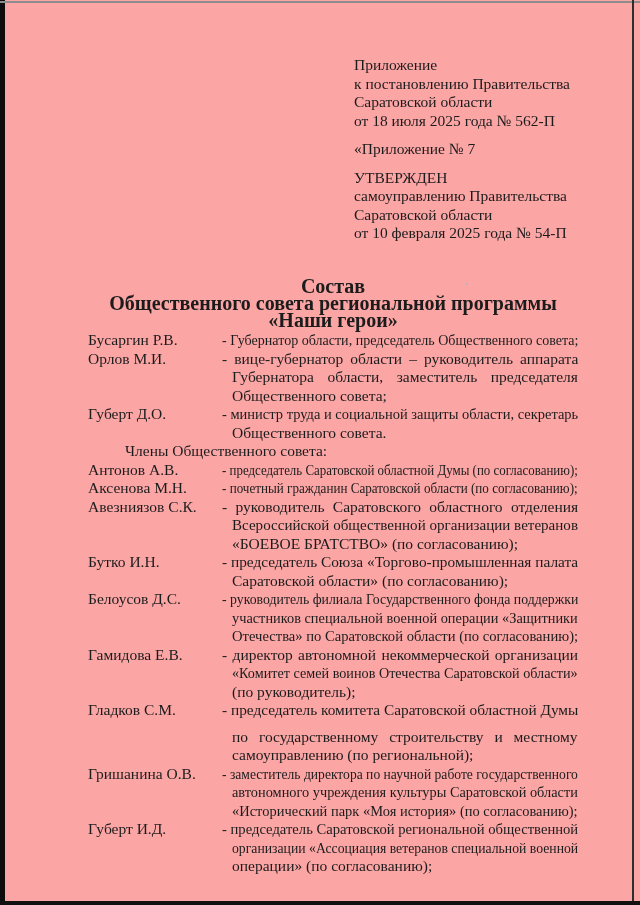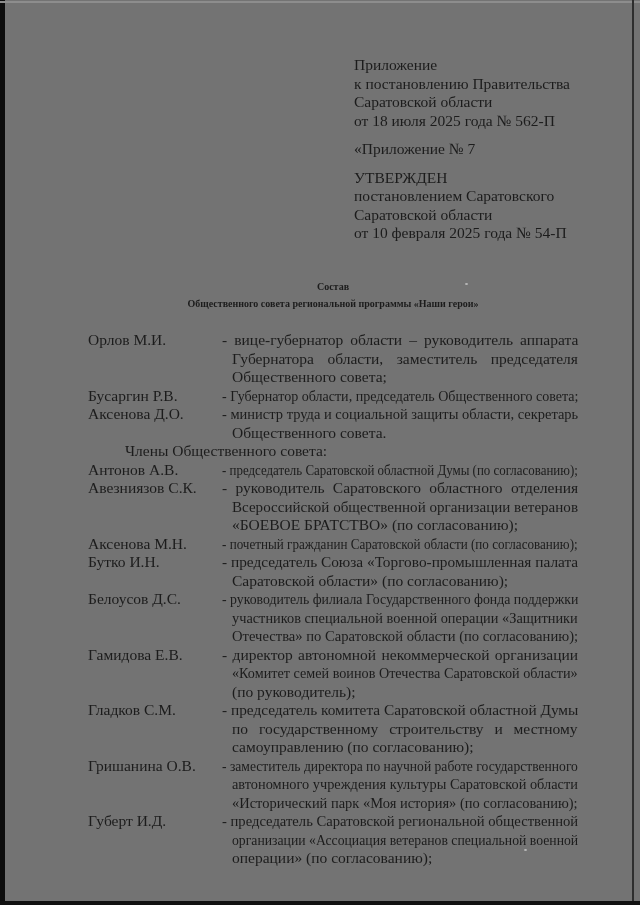--- a/index.html
+++ b/index.html
@@ -7,21 +7,21 @@
   body {
     font-family: "Liberation Serif", "DejaVu Serif", serif;
     background: #ffffff;
     color: #1c1c1c;
     overflow: hidden;
   }
   .page {
     position: relative;
     width: 640px;
     height: 905px;
-    background: #737373;
+    background: #fca5a5;
   }
   
   .edge-left   { position: absolute; left: 0; top: 0; width: 5px; height: 905px; background: #0d0d0d; }
   .edge-top    { position: absolute; left: 0; top: 1px; width: 640px; height: 2px; background: #8d8d8d; }
   .edge-right  { position: absolute; left: 632px; top: 0; width: 2px; height: 905px; background: #2e2e2e; }
   .edge-bottom { position: absolute; left: 0; bottom: 0; width: 640px; height: 4px; background: #111; }
   .speck { position: absolute; background: #b9b9b9; border-radius: 50%; }
   .speck-1 { left: 465px; top: 283px; width: 3px; height: 2px; }
   .speck-2 { left: 524px; top: 849px; width: 3px; height: 2px; }
 
@@ -36,21 +36,21 @@
   .header-block .grp { margin: 0; }
   .header-block .grp + .grp { margin-top: 10px; }
 
   .title-block {
     position: absolute;
     left: 88px;
     top: 278px;
     width: 490px;
     text-align: center;
     font-weight: bold;
-    font-size: 10px;
+    font-size: 20px;
     line-height: 17px;
   }
 
   .content {
     position: absolute;
     left: 88px;
     top: 331px;
     width: 490px;
     font-size: 15.5px;
     line-height: 18.5px;
@@ -82,78 +82,78 @@
       <div>Приложение</div>
       <div>к постановлению Правительства</div>
       <div>Саратовской области</div>
       <div>от 18 июля 2025 года № 562-П</div>
     </div>
     <div class="grp">
       <div>«Приложение № 7</div>
     </div>
     <div class="grp">
       <div>УТВЕРЖДЕН</div>
-      <div>постановлением Саратовского</div>
+      <div>самоуправлению Правительства</div>
       <div>Саратовской области</div>
       <div>от 10 февраля 2025 года № 54-П</div>
     </div>
   </div>
 
   <div class="title-block">
     <div>Состав</div>
     <div>Общественного совета региональной программы «Наши герои»</div>
   </div>
 
   <div class="content">
     <div id="officers-list">
         <div class="row">
+          <div class="name">Бусаргин Р.В.</div>
+          <div class="desc">
+            <div class="line"><span class="lt" style="transform: scaleX(0.905852);">- Губернатор области, председатель Общественного совета;</span></div>
+          </div>
+        </div>
+        <div class="row">
           <div class="name">Орлов М.И.</div>
           <div class="desc">
             <div class="line just"><span class="lt" style="word-spacing: 3.2px;">- вице-губернатор области – руководитель аппарата</span></div>
             <div class="line just"><span class="lt" style="word-spacing: 9.66667px;">Губернатора области, заместитель председателя</span></div>
             <div class="line"><span class="lt">Общественного совета;</span></div>
           </div>
         </div>
         <div class="row">
-          <div class="name">Бусаргин Р.В.</div>
-          <div class="desc">
-            <div class="line"><span class="lt" style="transform: scaleX(0.905852);">- Губернатор области, председатель Общественного совета;</span></div>
-          </div>
-        </div>
-        <div class="row">
-          <div class="name">Аксенова Д.О.</div>
+          <div class="name">Губерт Д.О.</div>
           <div class="desc">
             <div class="line just"><span class="lt" style="transform: scaleX(0.934383);">- министр труда и социальной защиты области, секретарь</span></div>
             <div class="line"><span class="lt">Общественного совета.</span></div>
           </div>
         </div>
       </div>
     <div class="members-heading">Члены Общественного совета:</div>
     <div id="members-list">
         <div class="row">
           <div class="name">Антонов А.В.</div>
           <div class="desc">
             <div class="line"><span class="lt" style="transform: scaleX(0.833724);">- председатель Саратовской областной Думы (по согласованию);</span></div>
           </div>
         </div>
         <div class="row">
+          <div class="name">Аксенова М.Н.</div>
+          <div class="desc">
+            <div class="line"><span class="lt" style="transform: scaleX(0.845606);">- почетный гражданин Саратовской области (по согласованию);</span></div>
+          </div>
+        </div>
+        <div class="row">
           <div class="name">Авезниязов С.К.</div>
           <div class="desc">
             <div class="line just"><span class="lt" style="word-spacing: 4.5px;">- руководитель Саратовского областного отделения</span></div>
             <div class="line just"><span class="lt" style="transform: scaleX(0.97191);">Всероссийской общественной организации ветеранов</span></div>
             <div class="line"><span class="lt">«БОЕВОЕ БРАТСТВО» (по согласованию);</span></div>
           </div>
         </div>
         <div class="row">
-          <div class="name">Аксенова М.Н.</div>
-          <div class="desc">
-            <div class="line"><span class="lt" style="transform: scaleX(0.845606);">- почетный гражданин Саратовской области (по согласованию);</span></div>
-          </div>
-        </div>
-        <div class="row">
           <div class="name">Бутко И.Н.</div>
           <div class="desc">
             <div class="line just"><span class="lt" style="transform: scaleX(0.988889);">- председатель Союза «Торгово-промышленная палата</span></div>
             <div class="line"><span class="lt">Саратовской области» (по согласованию);</span></div>
           </div>
         </div>
         <div class="row">
           <div class="name">Белоусов Д.С.</div>
           <div class="desc">
             <div class="line just"><span class="lt" style="transform: scaleX(0.89);">- руководитель филиала Государственного фонда поддержки</span></div>
@@ -166,22 +166,22 @@
           <div class="desc">
             <div class="line just"><span class="lt" style="word-spacing: 1.5px;">- директор автономной некоммерческой организации</span></div>
             <div class="line just"><span class="lt" style="transform: scaleX(0.915344);">«Комитет семей воинов Отечества Саратовской области»</span></div>
             <div class="line"><span class="lt">(по руководитель);</span></div>
           </div>
         </div>
         <div class="row">
           <div class="name">Гладков С.М.</div>
           <div class="desc">
             <div class="line just"><span class="lt" style="transform: scaleX(0.988889);">- председатель комитета Саратовской областной Думы</span></div>
-            <div class="line just"><span class="lt" style="word-spacing: 7px;">по государственному строительству и местному</span></div>
-            <div class="line"><span class="lt">самоуправлению (по согласованию);</span></div>
+            <div class="line just"><span class="lt" style="word-spacing: 7px; margin-top: 8px;">по государственному строительству и местному</span></div>
+            <div class="line"><span class="lt">самоуправлению (по региональной);</span></div>
           </div>
         </div>
         <div class="row">
           <div class="name">Гришанина О.В.</div>
           <div class="desc">
             <div class="line just"><span class="lt" style="transform: scaleX(0.876847);">- заместитель директора по научной работе государственного</span></div>
             <div class="line just"><span class="lt" style="transform: scaleX(0.925134);">автономного учреждения культуры Саратовской области</span></div>
             <div class="line"><span class="lt" style="transform: scaleX(0.932615);">«Исторический парк «Моя история» (по согласованию);</span></div>
           </div>
         </div>

